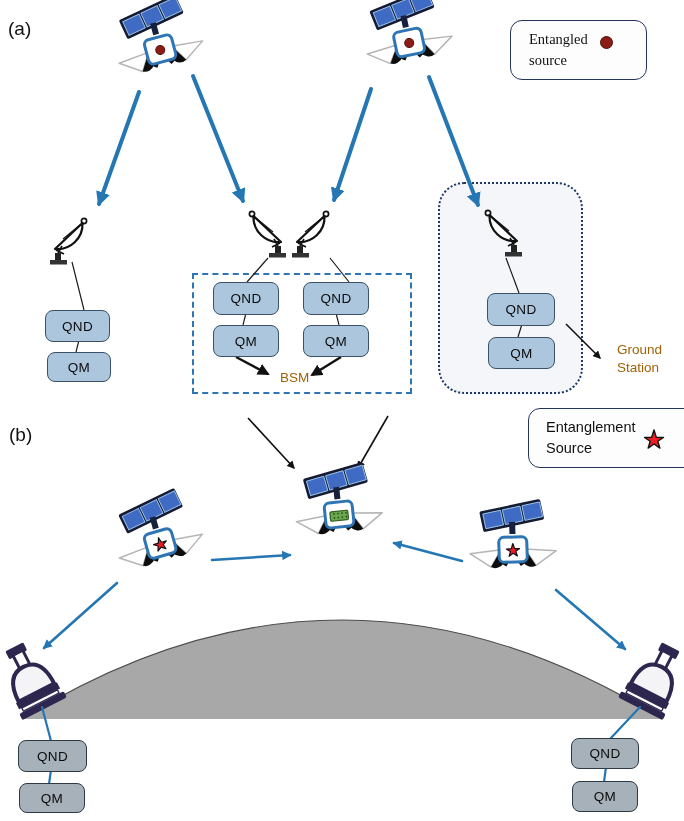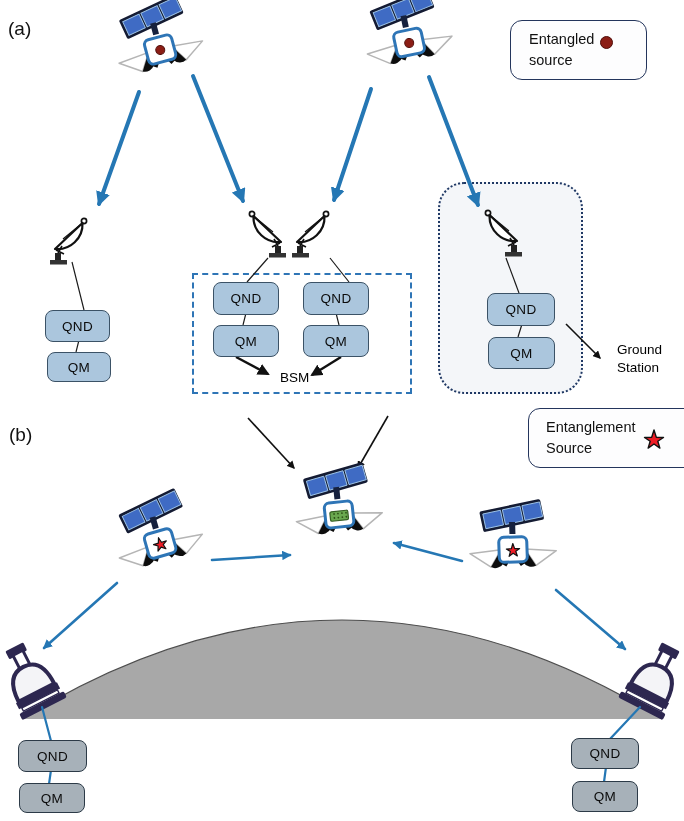--- a/index.html
+++ b/index.html
@@ -18,21 +18,21 @@
   .box-a{background:var(--box_fill_a,#abc6dd);border:1.5px solid var(--box_border_a,#3b5266);}
   .box-b{background:var(--box_fill_b,#a7b1b9);border:1.5px solid var(--box_border_b,#2c3a47);}
   .dashed-box{border:2px dashed var(--dashed_border,#2e75b6);z-index:2;}
   .dotted-box{border:2.6px dotted var(--dotted_border,#1f3864);border-radius:26px;
               background:#f4f6f9;z-index:1;}
   .legendbox{border:1.7px solid var(--legend_border,#24355c);border-radius:12px;
              background:#fdfdfe;z-index:6;}
   .legend-text{font-size:14.5px;line-height:1.42;color:#111;}
   .legend-dot{width:11px;height:11px;border-radius:50%;
               background:var(--red_dot,#8b1d15);border:1.5px solid #4f0d09;}
-  .small-label{font-size:13.5px;line-height:1.35;color:#000000;z-index:6;}
+  .small-label{font-size:13.5px;line-height:1.35;color:#a16207;z-index:6;}
   svg{position:absolute;left:0;top:0;z-index:3;}
 </style>
 </head>
 <body>
 
 <div id="canvas">
 
   <div class="abs dotted-box" style="left:438px;top:182px;width:141px;height:208px;"></div>
   <div class="abs dashed-box" style="left:192px;top:273px;width:216px;height:117px;"></div>
 
@@ -178,21 +178,21 @@
     <g transform="translate(513,549) rotate(-2)">
       <use href="#sat-frame"></use>
       <use href="#star7" transform="translate(0,1.5)"></use>
     </g>
   </svg>
 
   <div class="abs panel-label" style="left:8px;top:18px;">(a)</div>
   <div class="abs panel-label" style="left:9px;top:424px;">(b)</div>
 
   <div class="abs legendbox" style="left:510px;top:20px;width:135px;height:58px;">
-    <div class="abs legend-text" style="left:18px;top:8px;width:78px;">Entangled source</div>
+    <div class="abs legend-text" style="left:18px;top:8px;width:78px;font-family:Liberation Serif, serif;">Entangled source</div>
     <div class="abs legend-dot" style="left:89px;top:15px;"></div>
   </div>
 
   <div class="abs legendbox" style="left:528px;top:408px;width:148px;height:58px;padding-left:30px;">
     <div class="abs legend-text" style="left:17px;top:8px;width:104px;">Entanglement Source</div>
     <svg class="abs" style="left:112px;top:18px;z-index:7;" width="26" height="26" viewBox="-13 -13 26 26">
       <path d="M0,-10 L2.35,-2.59 L9.51,-2.47 L3.8,1.24 L5.88,8.09 L0,4 L-5.88,8.09 L-3.8,1.24 L-9.51,-2.47 L-2.35,-2.59 Z" style="fill:var(--red_star,#ee1c25)" stroke="#111" stroke-width="1.4" stroke-linejoin="round"></path>
     </svg>
   </div>
 

